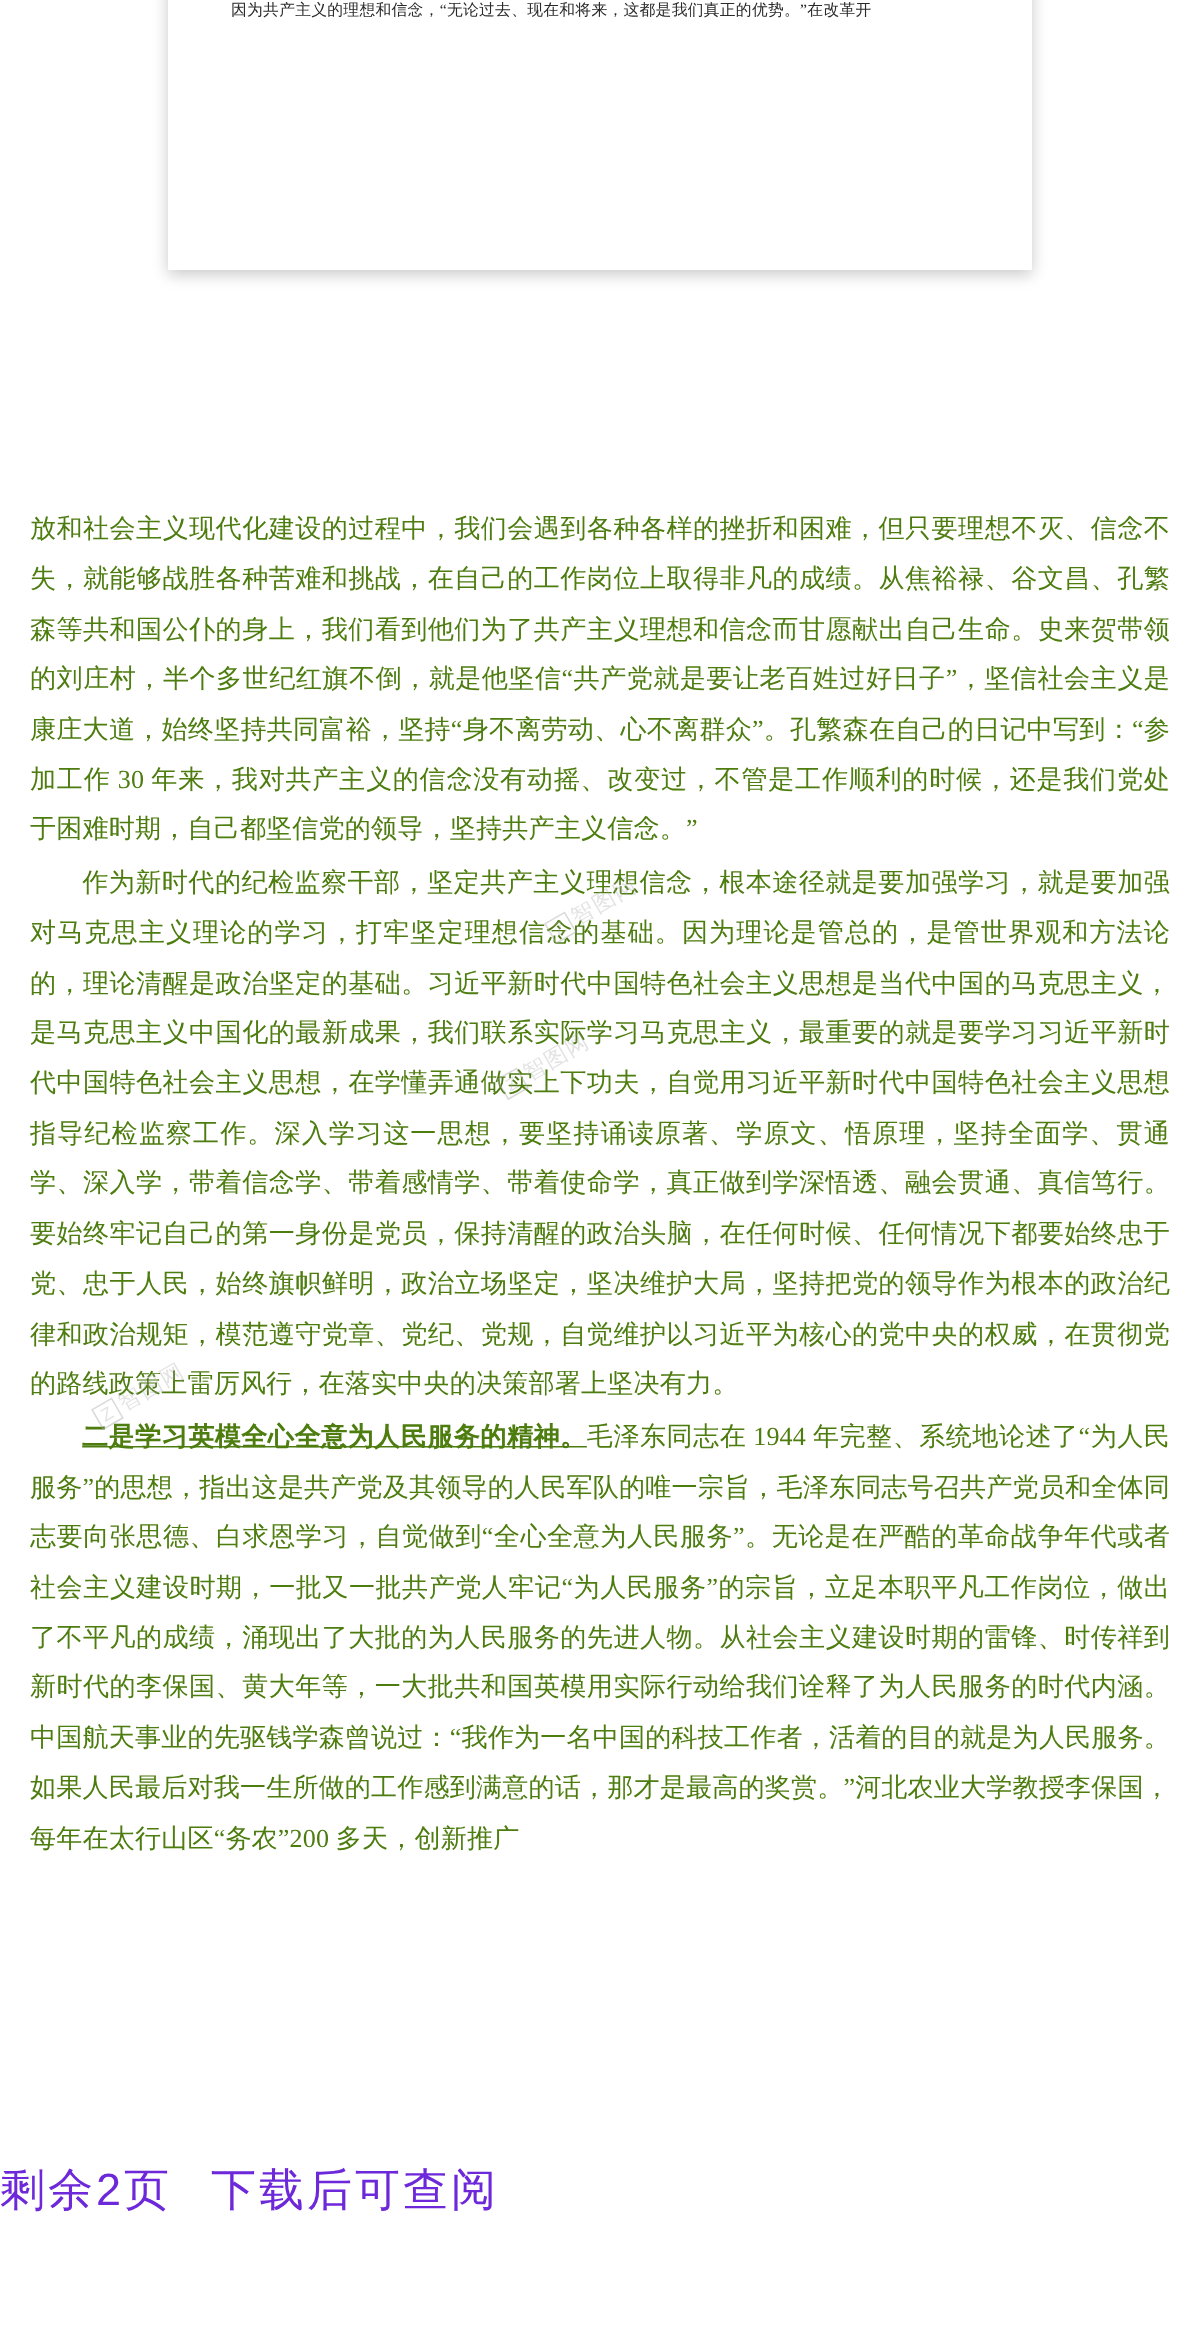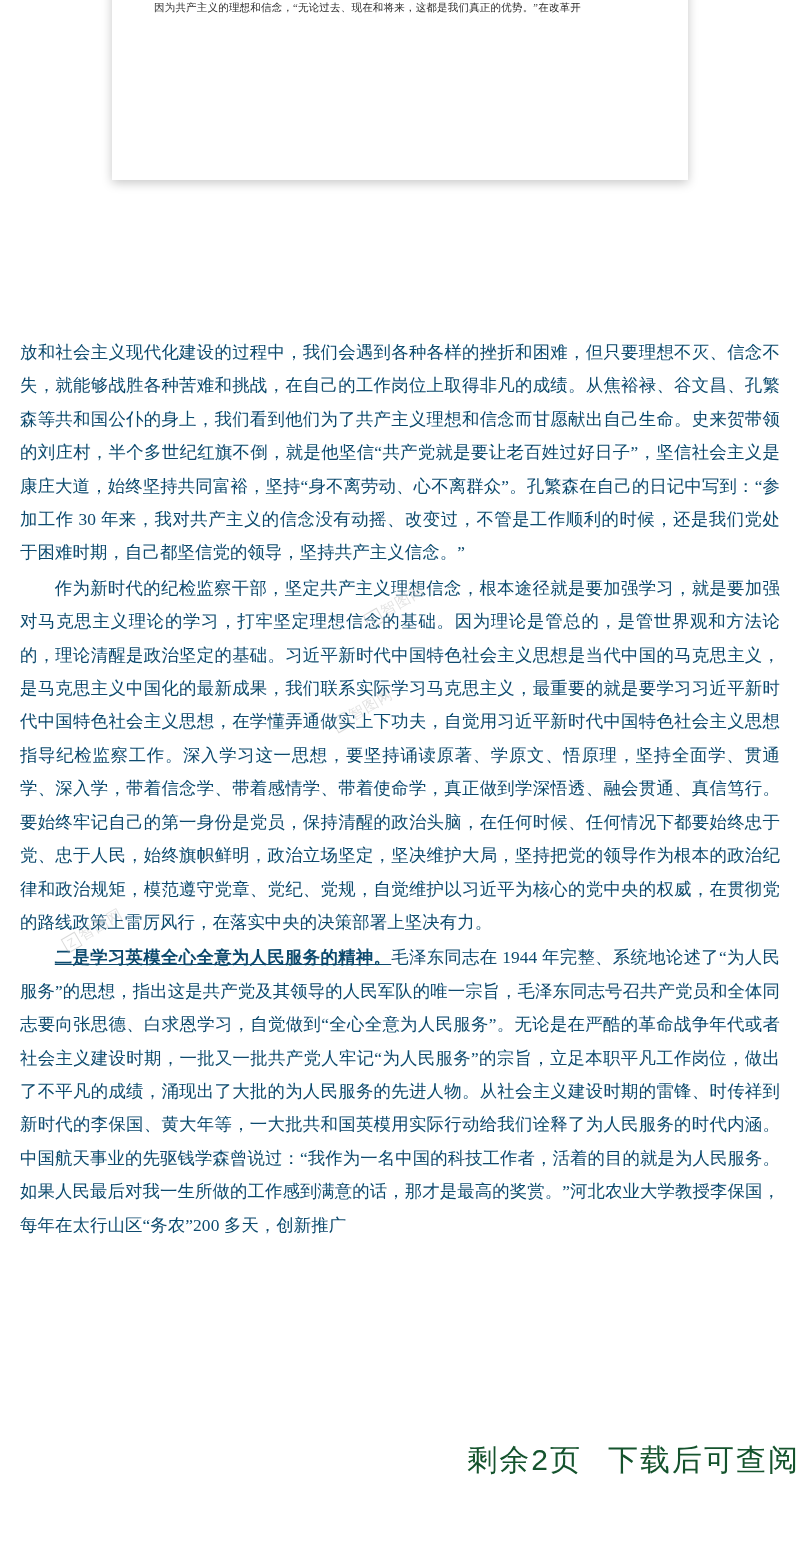--- a/index.html
+++ b/index.html
@@ -50,21 +50,21 @@
     top: 336px;
     width: 760px;
   }
   .para {
     font-size: 17.4px;
     line-height: 33.4px;
     text-align: justify;
     text-justify: inter-ideograph;
     margin: 0 0 2px 0;
     letter-spacing: 0.1px;
-    color: #0c4a6e;
+    color: #4d7c0f;
   }
   .para.indent {
     text-indent: 2em;
   }
   .para .lead {
     font-weight: bold;
     text-decoration: underline;
   }
 
   
@@ -88,23 +88,23 @@
     margin-right: 2px;
     font-size: 12px;
   }
 
   
   .footer {
     position: absolute;
     left: 0;
     top: 1440px;
     width: 800px;
-    text-align: right;
+    text-align: left;
     font-family: "Liberation Sans", sans-serif;
-    color: #14532d;
+    color: #6d28d9;
     font-size: 30px;
     letter-spacing: 2px;
   }
   .footer .gap { display: inline-block; width: 26px; }
 </style>
 </head>
 <body>
 
 <div class="preview-page">
   <div class="preview-inner">

